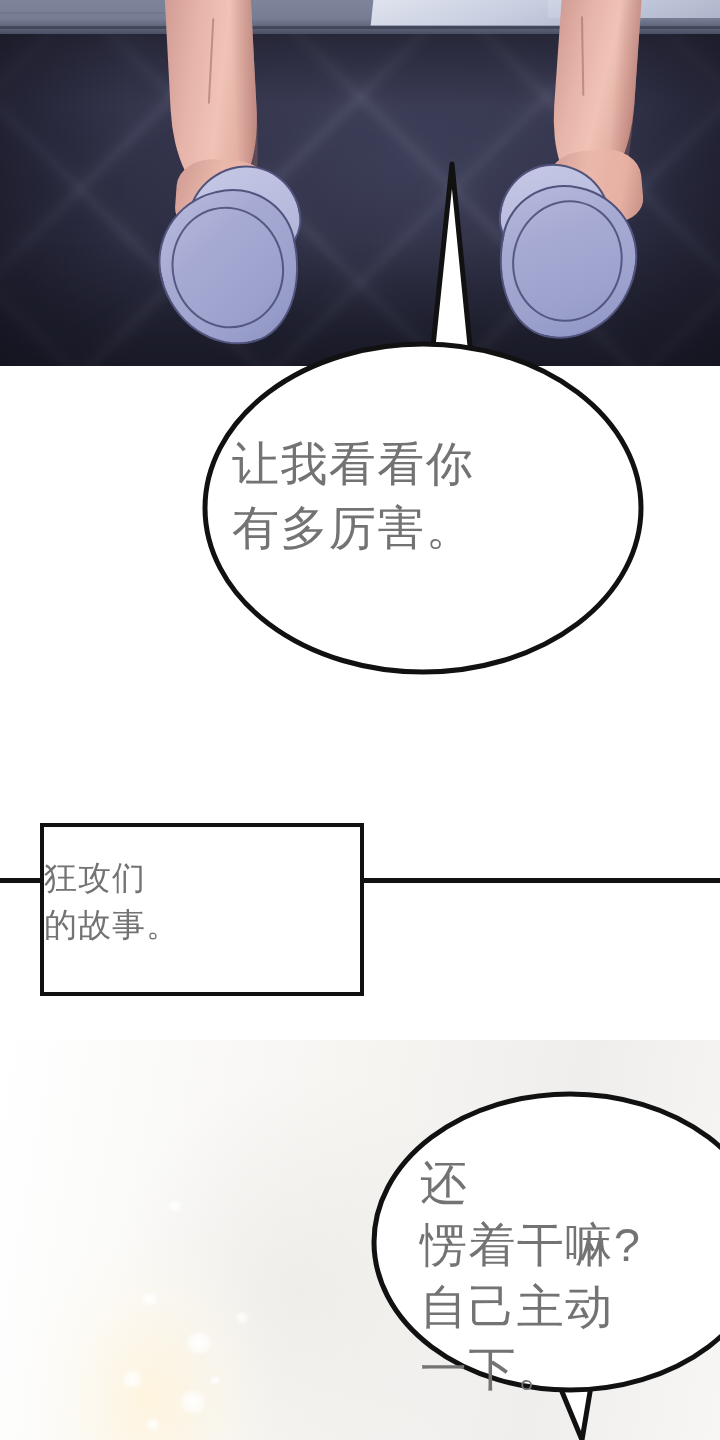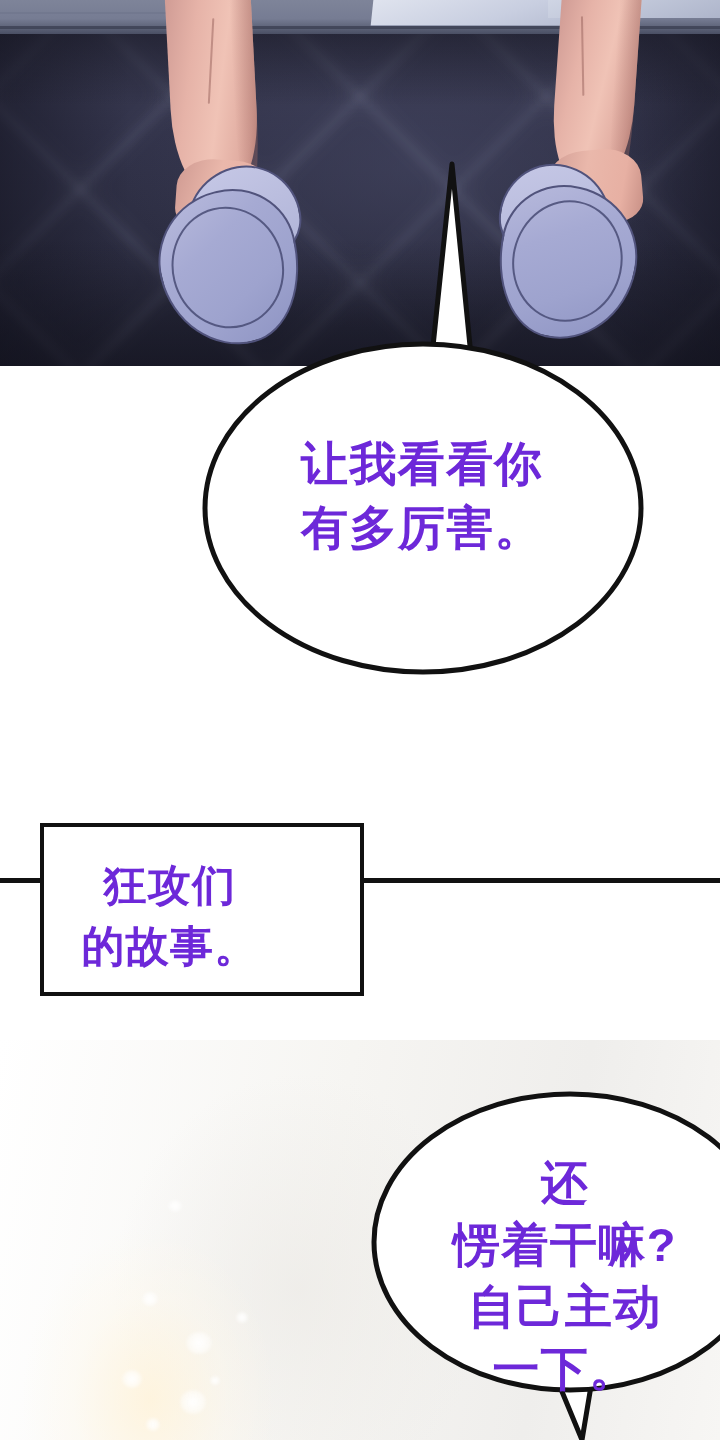--- a/index.html
+++ b/index.html
@@ -176,25 +176,25 @@
     position: absolute;
     border: 2px solid rgba(72,75,116,.85);
     border-radius: 50%;
     background: transparent;
   }
 
   
   .bubble-text {
     position: absolute;
     z-index: 6;
-    color: #6d28d9;
-    font-weight: 700;
+    color: #737373;
+    font-weight: 400;
     letter-spacing: 0.03em;
     white-space: pre;
-    text-align: center;
+    text-align: left;
     pointer-events: none;
   }
 
   
   #bubble1-wrap { position: absolute; left: 0; top: 150px; width: 720px; height: 540px; z-index: 5; }
   #bubble1-text {
     left: 232px; top: 432px; width: 380px;
     font-size: 47px; line-height: 1.36;
   }
 
@@ -217,21 +217,21 @@
   }
   #caption-line-right {
     position: absolute;
     left: 362px; top: 878px;
     width: 358px; height: 5px;
     background: #111111;
     z-index: 4;
   }
   #caption-text {
     left: 44px; top: 855px; width: 252px;
-    font-size: 43px; line-height: 1.42;
+    font-size: 33px; line-height: 1.42;
     z-index: 6;
   }
 
   
   #bottom-glow {
     position: absolute;
     left: 0; top: 1040px;
     width: 720px; height: 400px;
     z-index: 1;
     background:

